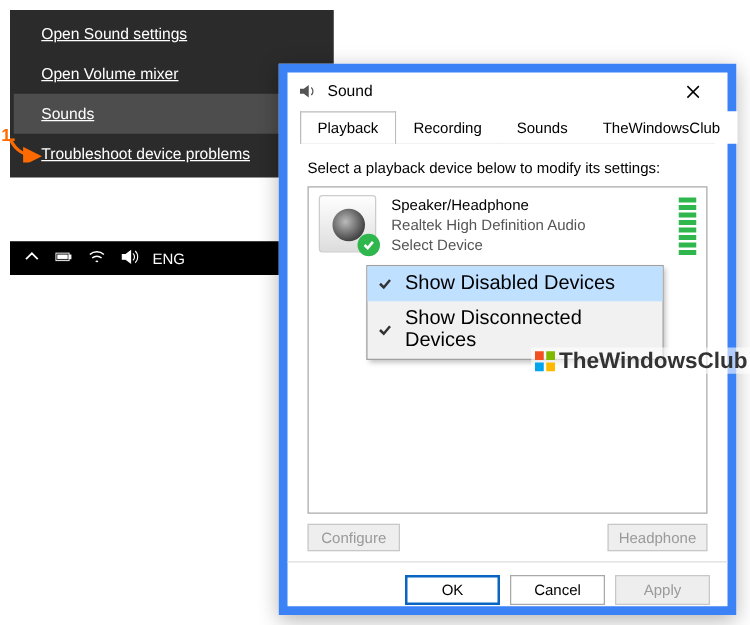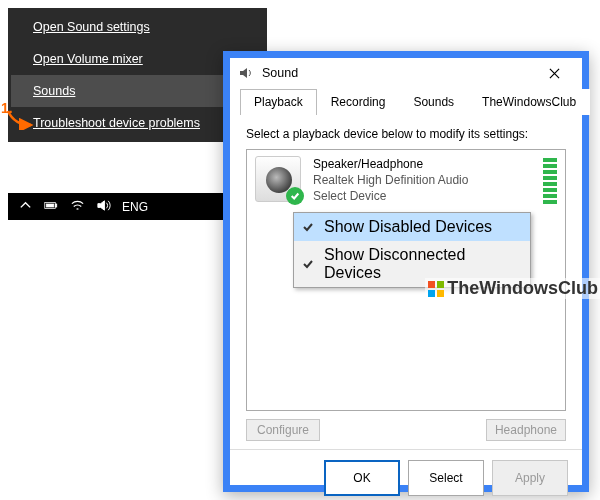--- a/index.html
+++ b/index.html
@@ -99,21 +99,21 @@
   min-width: 74px; height: 22px; font-size: 12px; border:1px solid #a8a8a8;
   background:#e6e6e6; color:#666; display:flex; align-items:center; justify-content:center;
   cursor:default; padding: 0 8px;
 }
 .btn.disabled { color:#9a9a9a; background:#eee; border-color:#c7c7c7; }
 .btn.split::after { content:""; width:0; height:0; border-left:4px solid transparent; border-right:4px solid transparent; border-top:5px solid #888; margin-left:6px; }
 .dlg-footer {
   border-top:1px solid #ddd; padding: 10px 14px; display:flex; gap:8px; justify-content:flex-end;
 }
 .dlg-footer .btn.primary { background:#fff; border:2px solid #0a64c2; color:#000; }
-.dlg-footer .btn { min-width: 76px; height: 36px; }
+.dlg-footer .btn { min-width: 76px; height: 24px; }
 </style>
 </head>
 <body>
 
 <div class="ctx-menu">
   <div class="ctx-item">Open Sound settings</div>
   <div class="ctx-item">Open Volume mixer</div>
   <div class="ctx-item hovered">Sounds</div>
   <div class="ctx-item">Troubleshoot device problems</div>
 </div>
@@ -227,21 +227,21 @@
 
     <div class="row-btns">
       <div class="btn disabled">Configure</div>
       <div class="spacer"></div>
       <div class="btn disabled">Headphone</div>
     </div>
   </div>
 
   <div class="dlg-footer">
     <div class="btn primary">OK</div>
-    <div class="btn" style="background:#fff;color:#000">Select</div>
+    <div class="btn" style="background:#fff;color:#000">Cancel</div>
     <div class="btn disabled">Apply</div>
   </div>
 </div>
 
 <div class="wm">
   <svg class="flag" viewBox="0 0 18 18">
     <rect x="1" y="1" width="7" height="7" fill="#f25022"></rect>
       <rect x="10" y="1" width="7" height="7" fill="#7fba00"></rect>
     <rect x="1" y="10" width="7" height="7" fill="#00a4ef"></rect>
       <rect x="10" y="10" width="7" height="7" fill="#ffb900"></rect>

